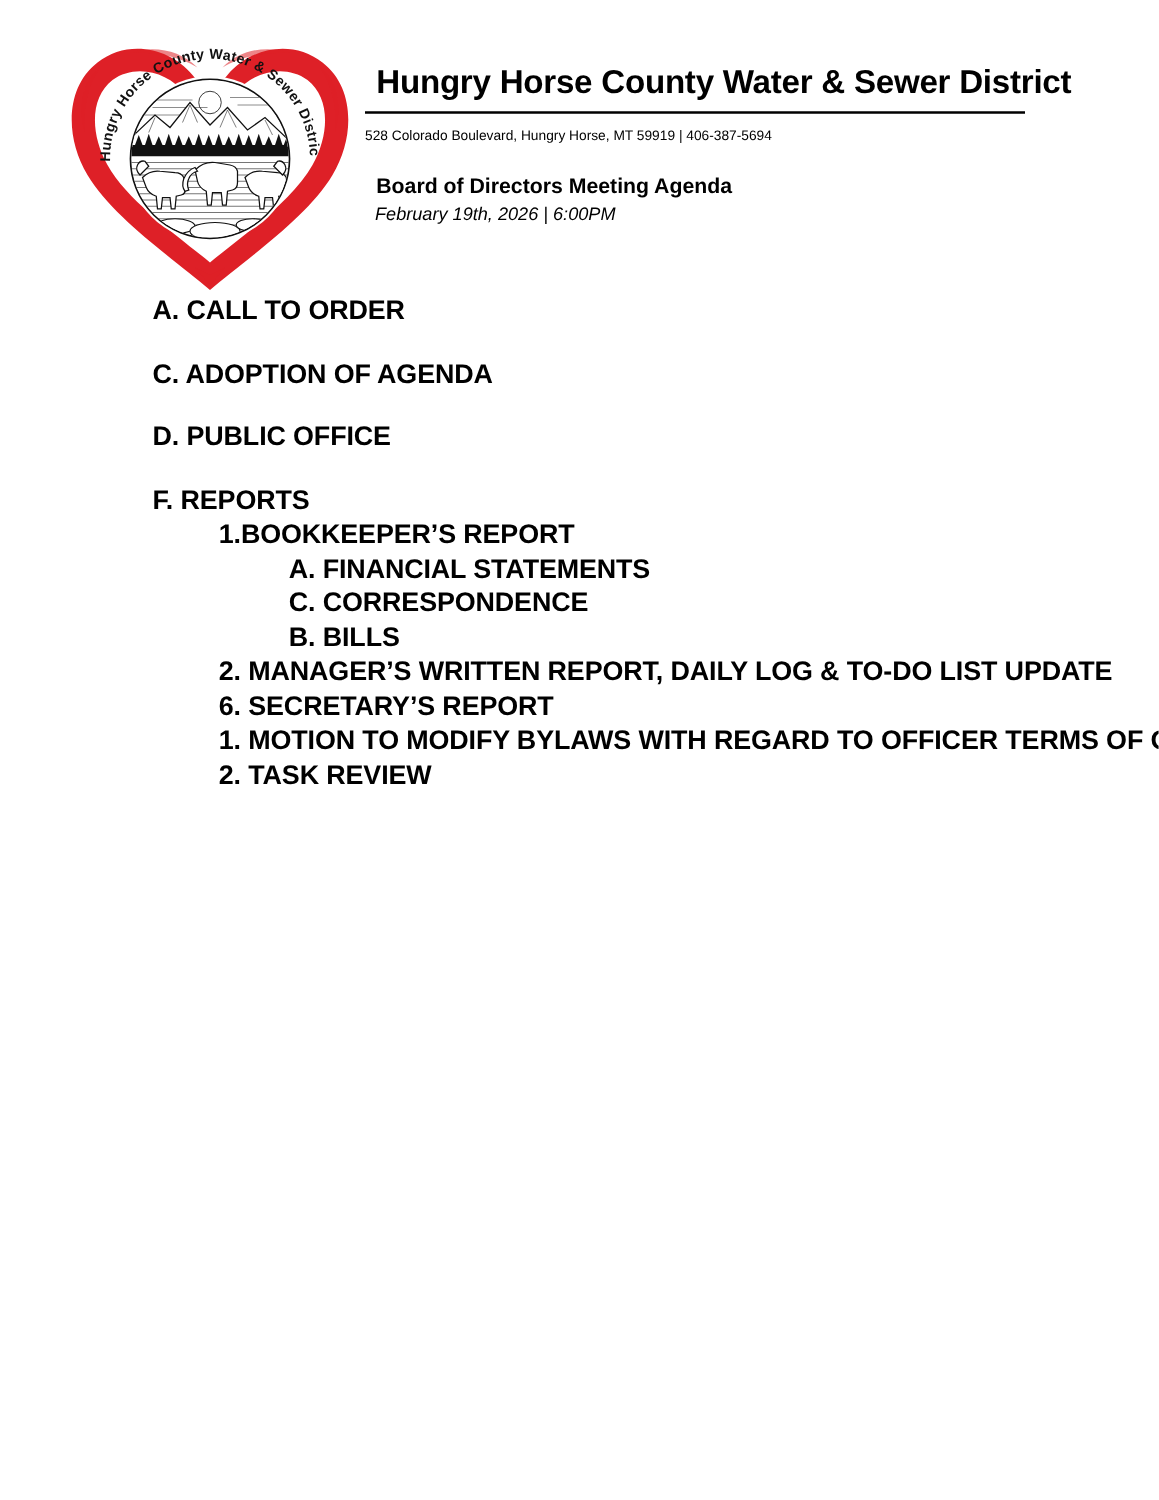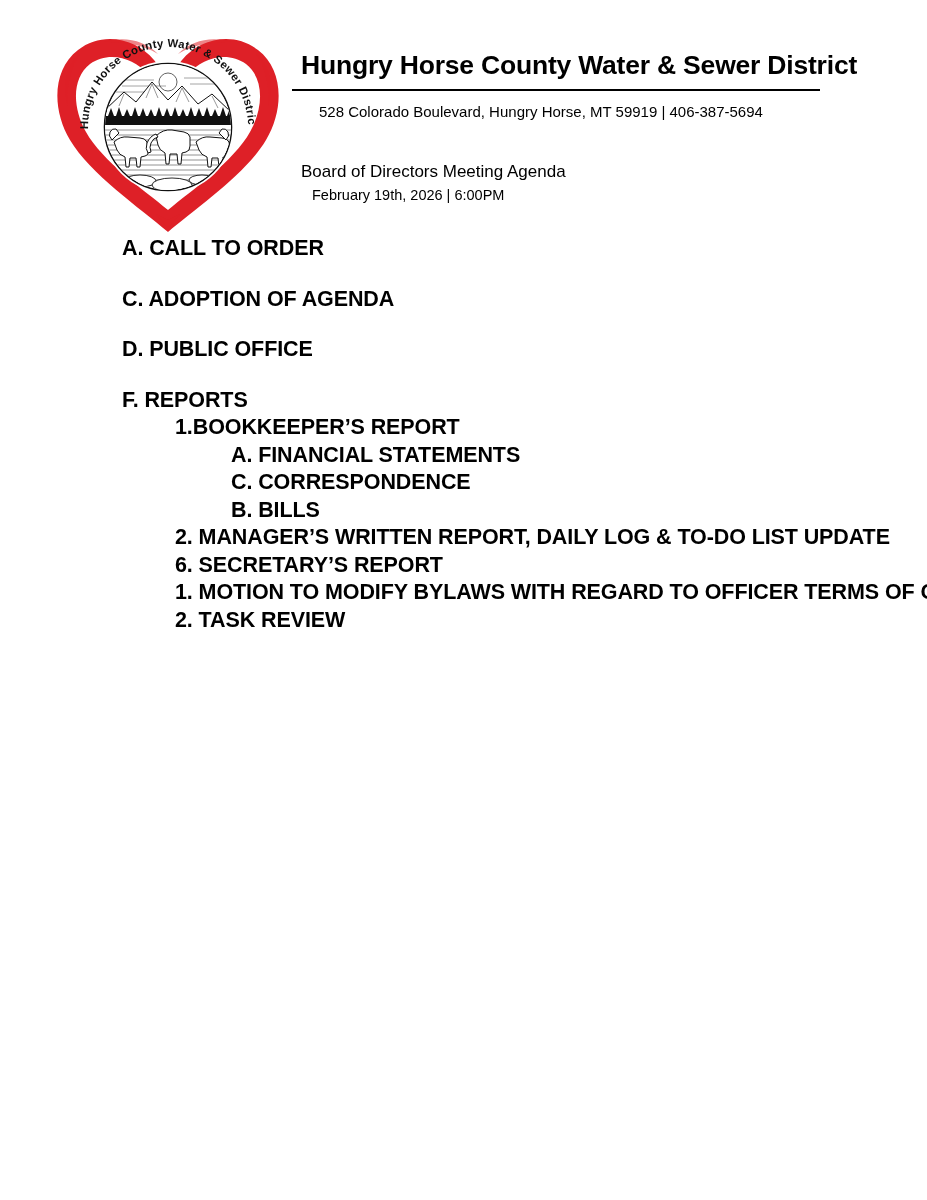--- a/index.html
+++ b/index.html
@@ -57,38 +57,38 @@
     color: #000;
     margin-left: 9px;
   }
   .rule {
     width: 528px;
     height: 2px;
     background: #000;
     margin-top: 9px;
   }
   .addr {
-    font-size: 15px;
+    font-size: 11px;
     line-height: 1.2;
     margin-top: 12px;
     white-space: nowrap;
-    margin-left: 27px;
   }
   .meeting-title {
     font-size: 17px;
-    font-weight: normal;
-    margin-top: 41px;
+    font-weight: bold;
+    margin-top: 23px;
     margin-left: 9px;
     white-space: nowrap;
   }
   .meeting-when {
     font-size: 14.5px;
     margin-top: 5px;
-    margin-left: 20px;
-    white-space: nowrap;
+    margin-left: 8px;
+    white-space: nowrap;
+    font-style: italic;
   }
 
   
   .agenda {
     position: absolute;
     left: 12px;
     top: 238px;
     width: 927px;
   }
   .ag-line {

